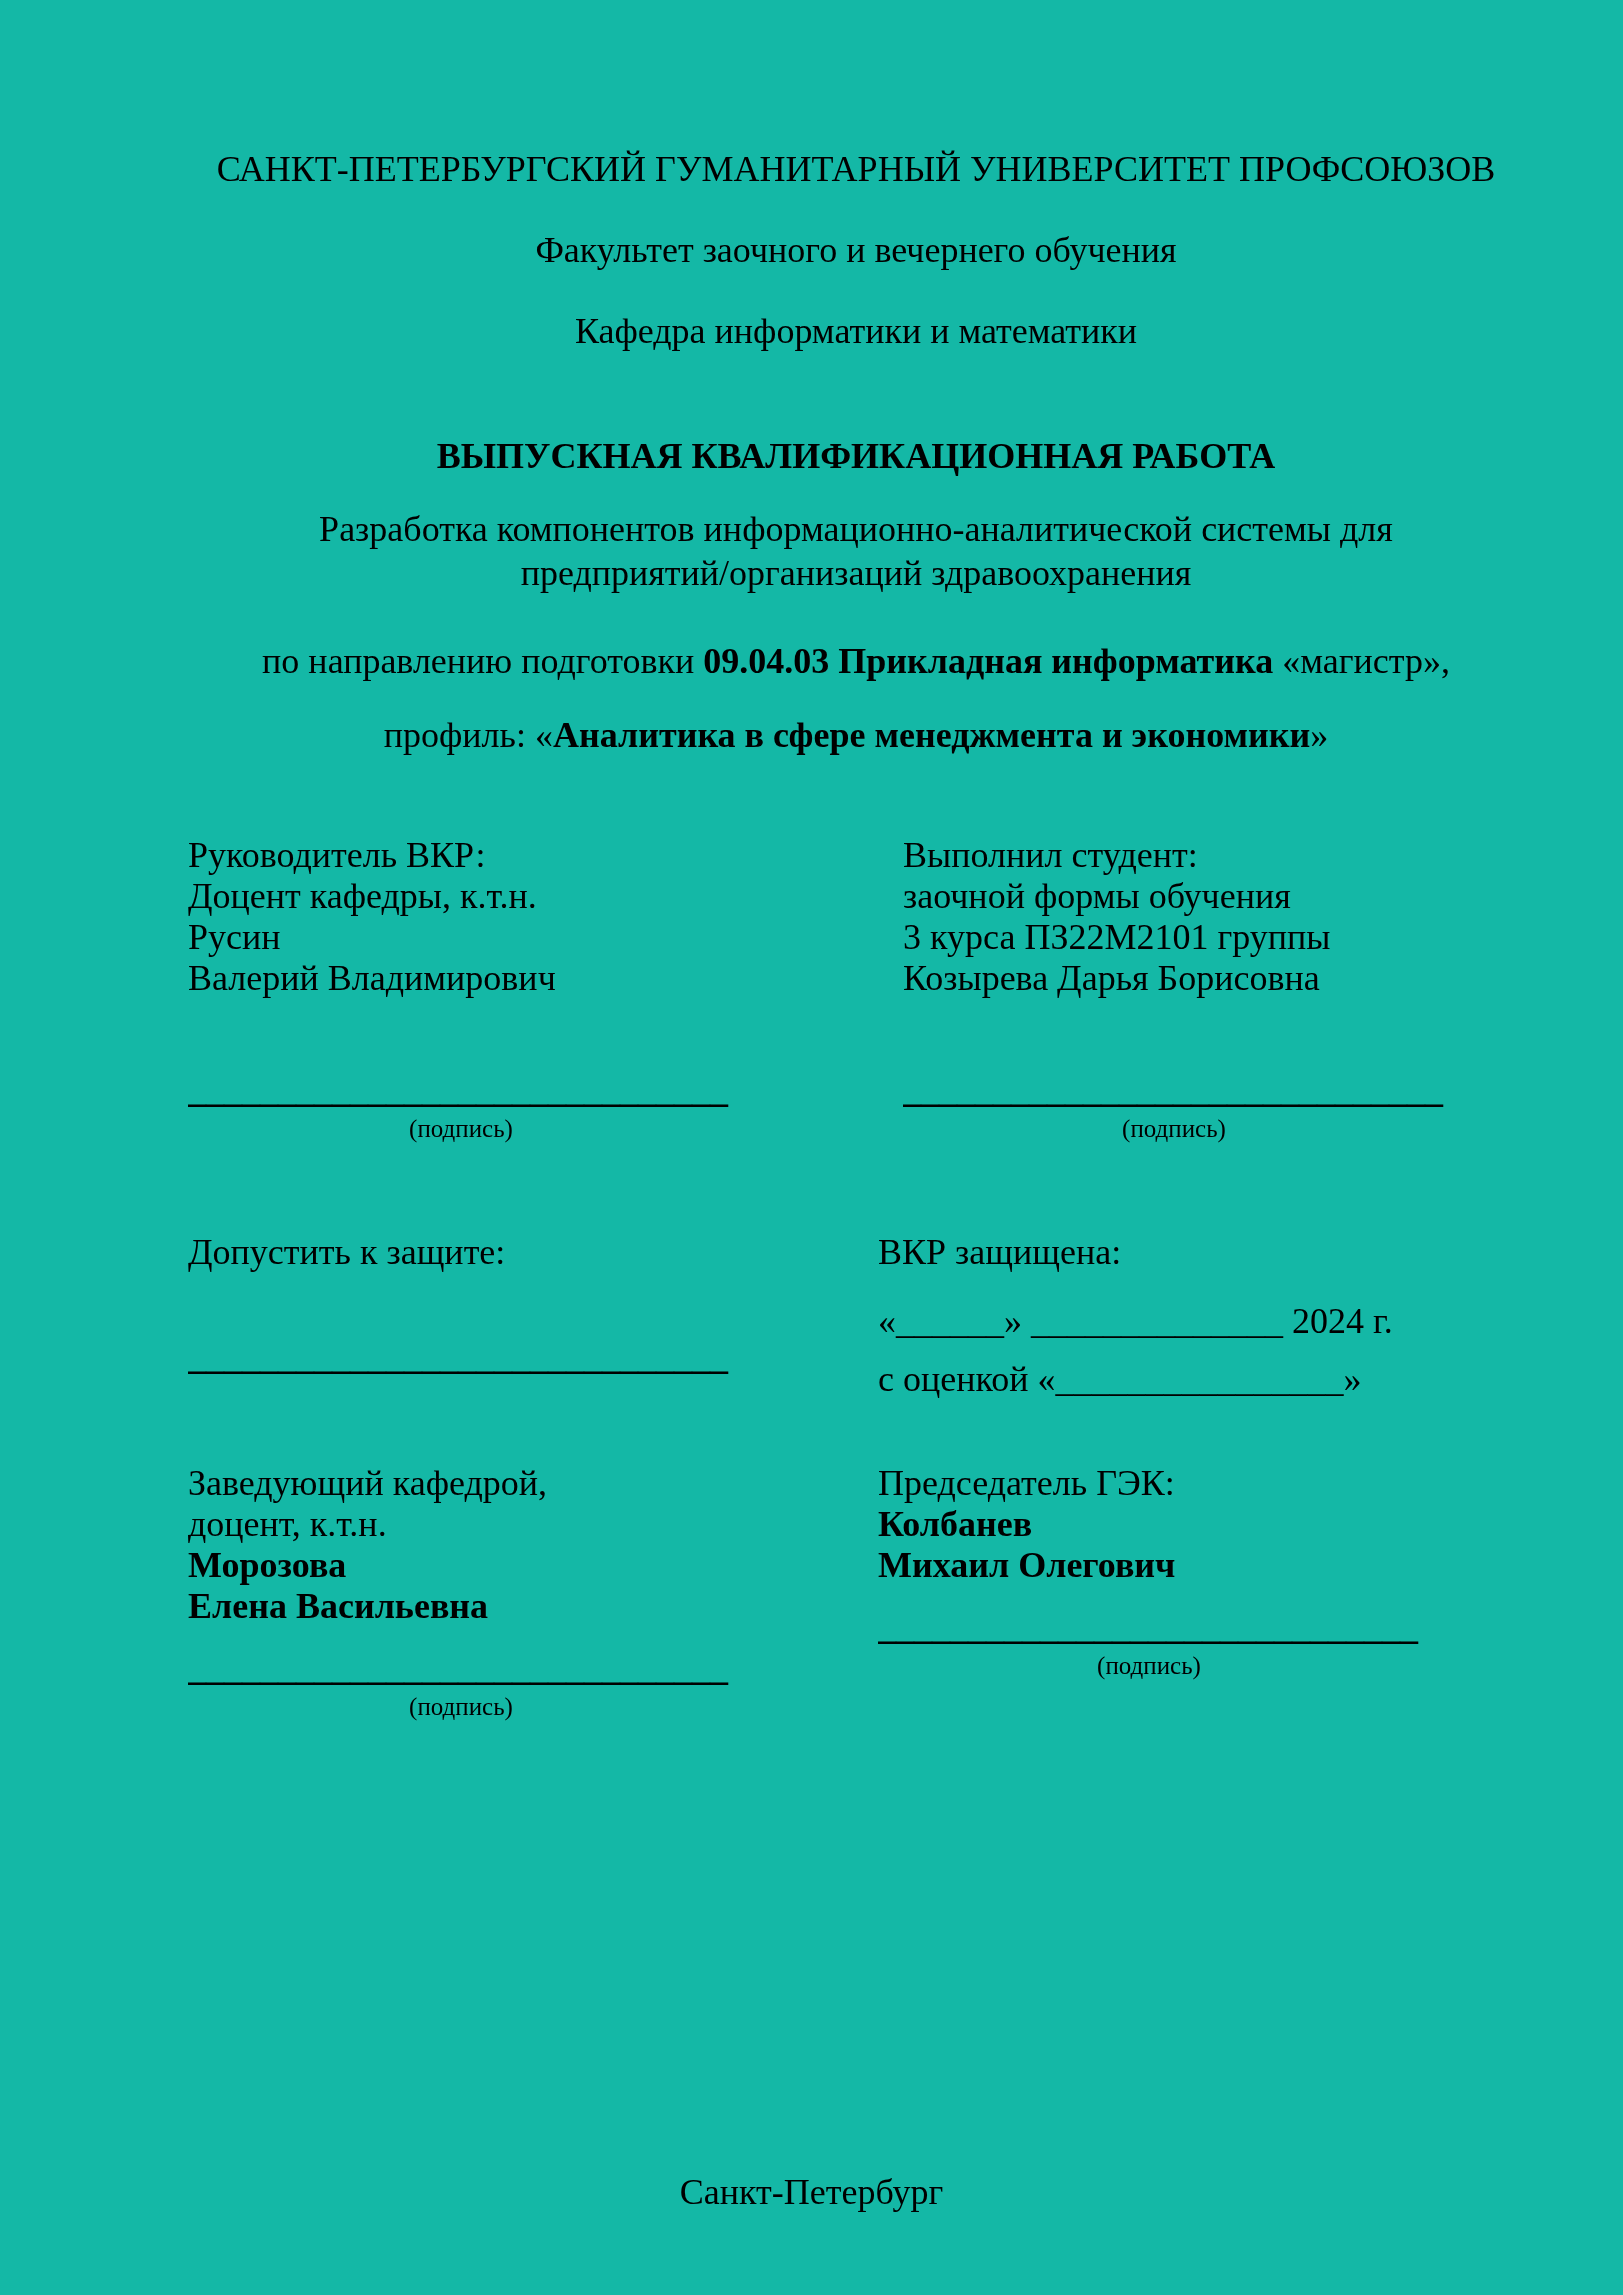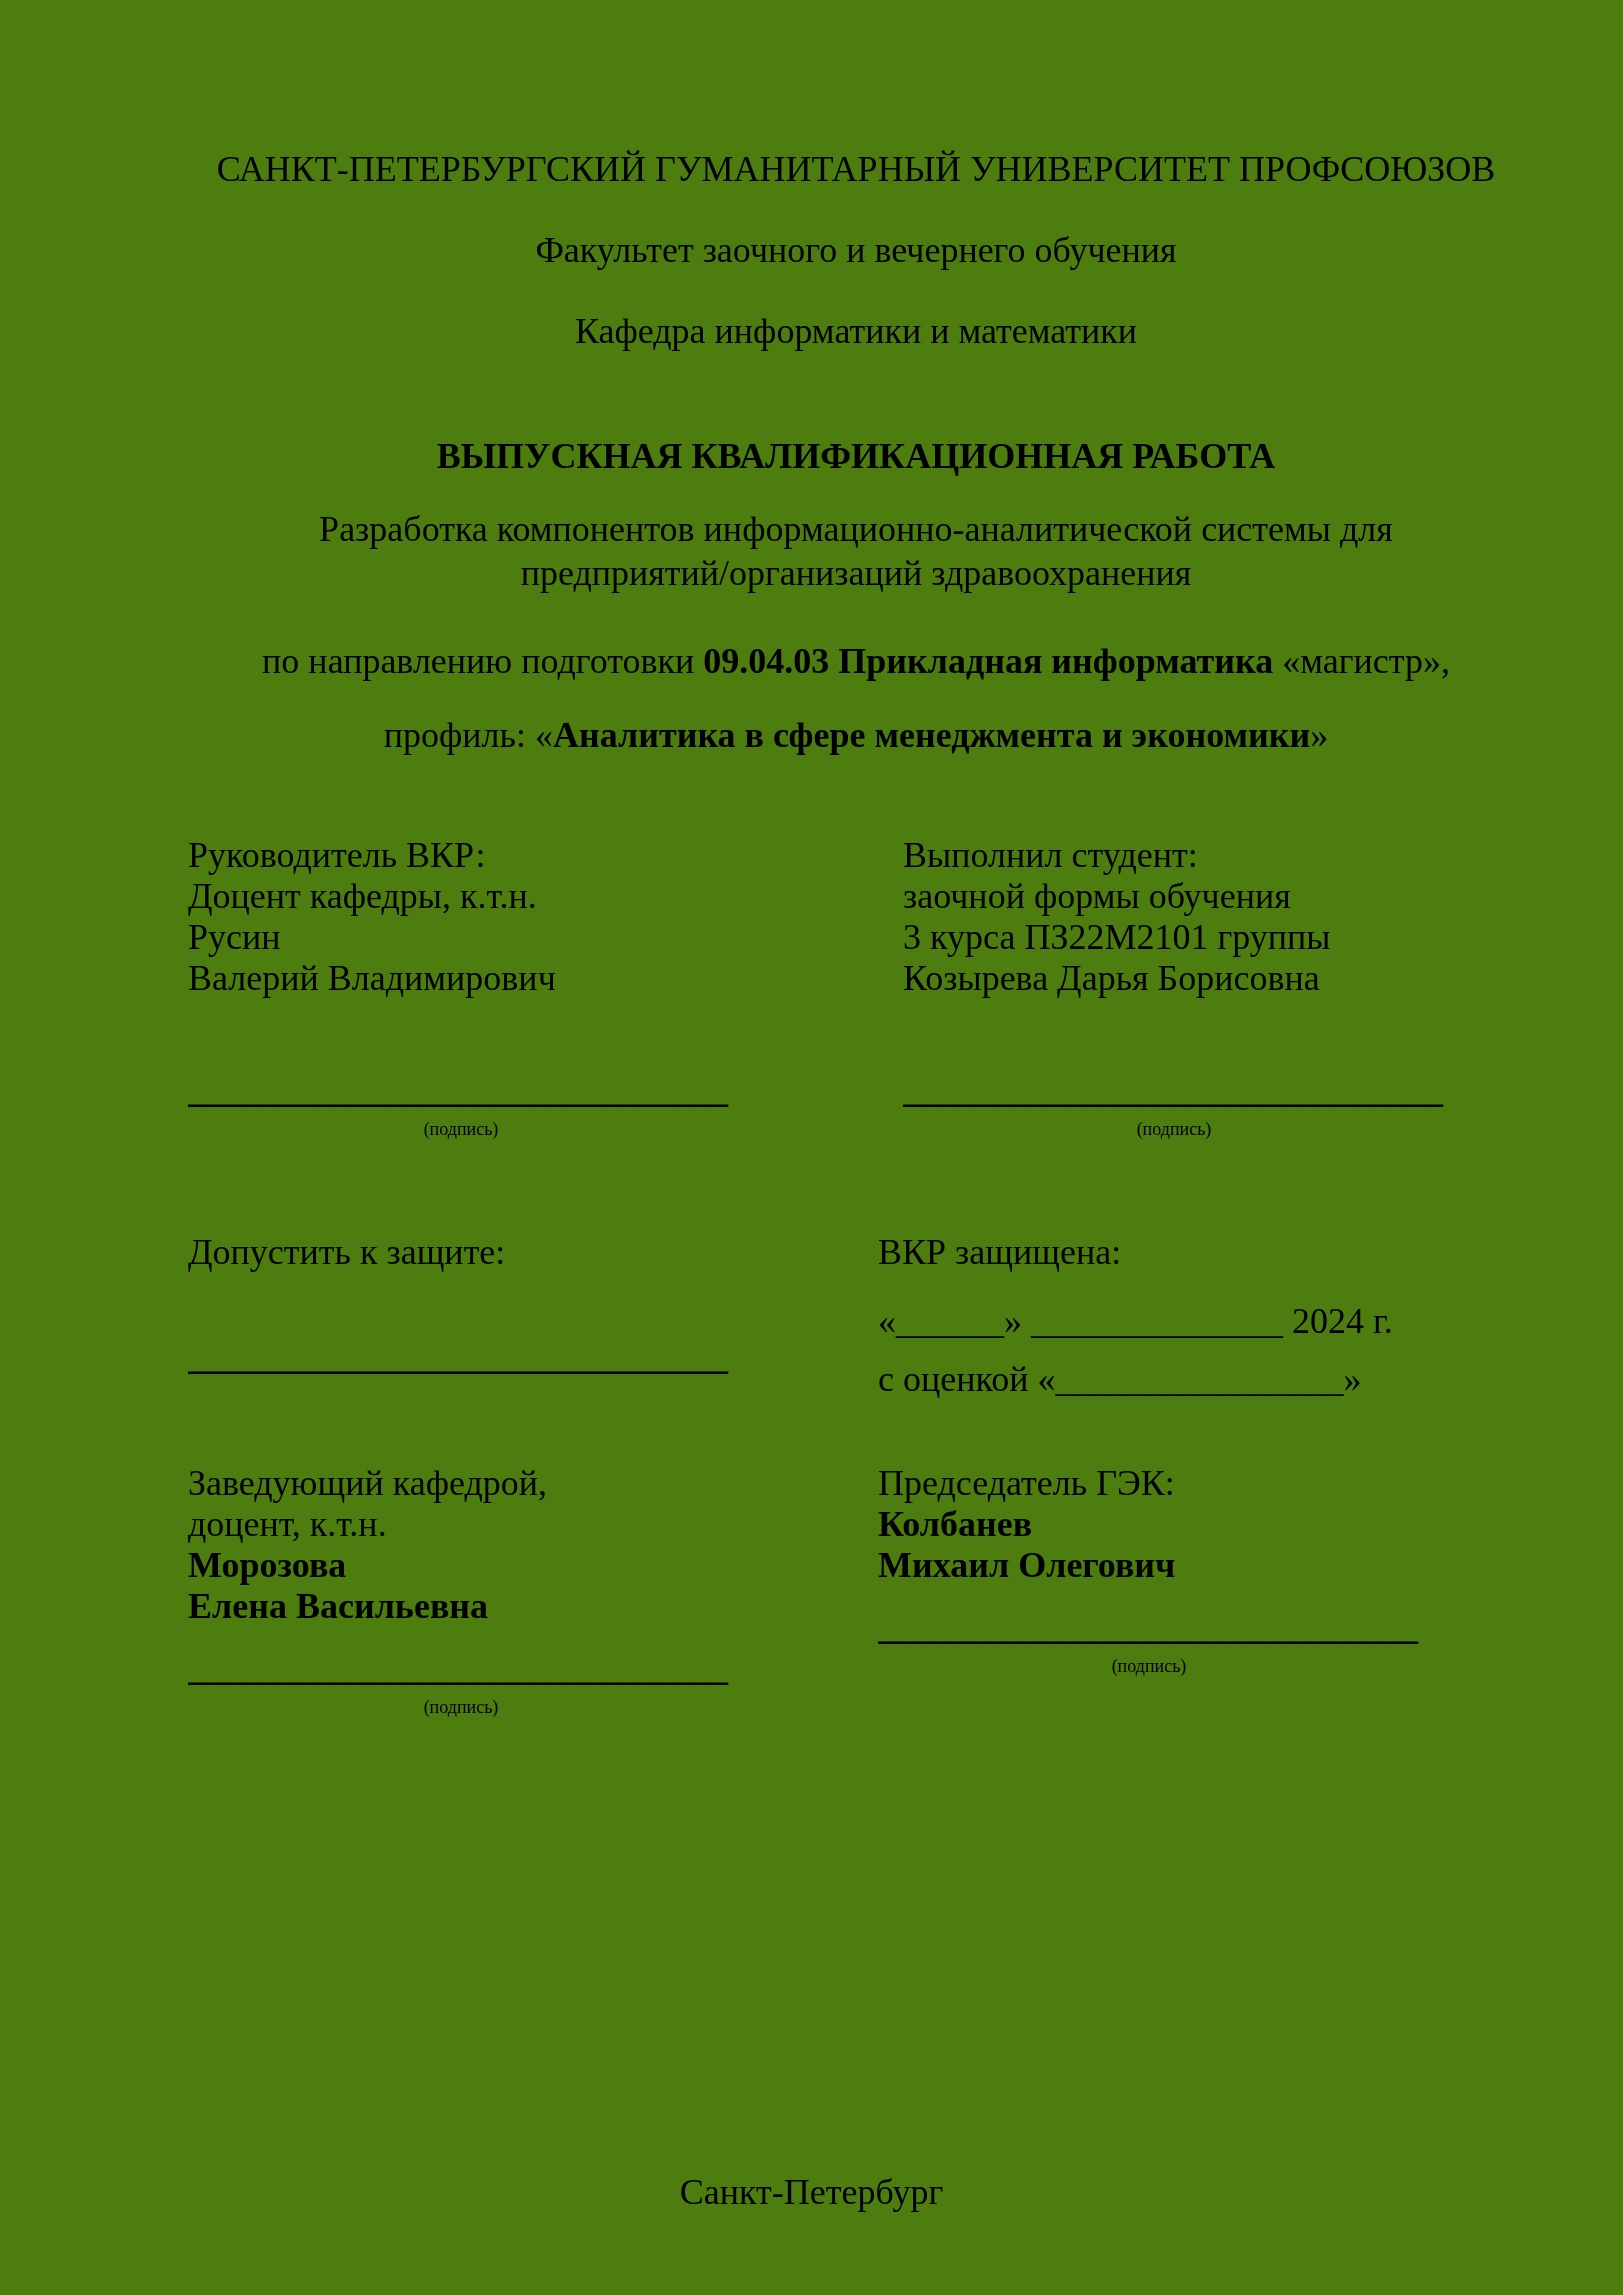--- a/index.html
+++ b/index.html
@@ -4,21 +4,21 @@
 <style>
   html, body {
     margin: 0;
     padding: 0;
     background: #ffffff;
   }
   .page {
     position: relative;
     width: 1623px;
     height: 2295px;
-    background: #4d7c0f;
+    background: #14b8a6;
     color: #000000;
     font-family: "Liberation Serif", "DejaVu Serif", serif;
     font-size: 36px;
     line-height: 41px;
     box-sizing: border-box;
     padding: 146px 99px 0 188px;
     overflow: hidden;
   }
   p { margin: 0; }
   .bold { font-weight: bold; }
@@ -42,21 +42,21 @@
   .people-row { margin-top: 79px; gap: 25px; }
   .sig-row { margin-top: 71px; }
   .sig-line {
     font-weight: bold;
     letter-spacing: 0px;
     white-space: nowrap;
     overflow: hidden;
     max-width: 100%;
   }
   .sig-caption {
-    font-size: 18px;
+    font-size: 25px;
     line-height: 30px;
     text-align: center;
     margin-top: 3.1px;
   }
   .col-left .sig-caption { width: 546px; }
   .col-right .sig-caption { width: 542px; }
 
   .admission-row { margin-top: 88px; }
   .admission-row .sig-line.standalone { margin-top: 64px; }
   .defense-date-line { margin-top: 28px; white-space: nowrap; }

